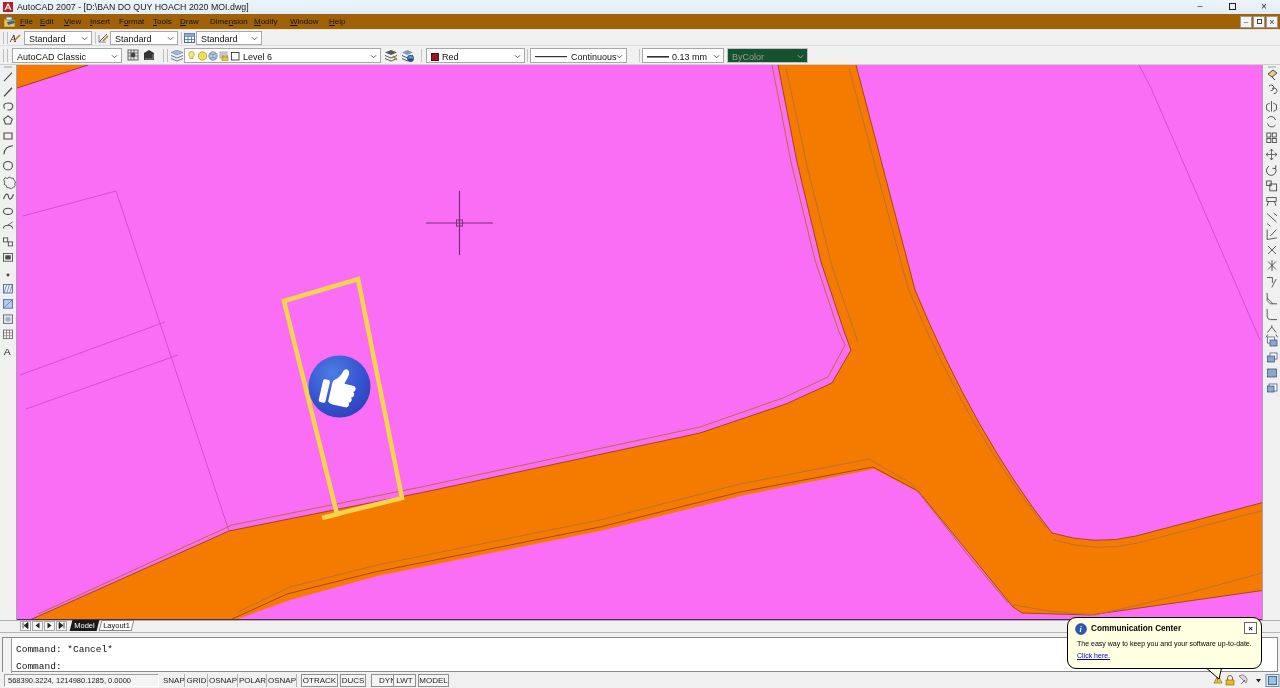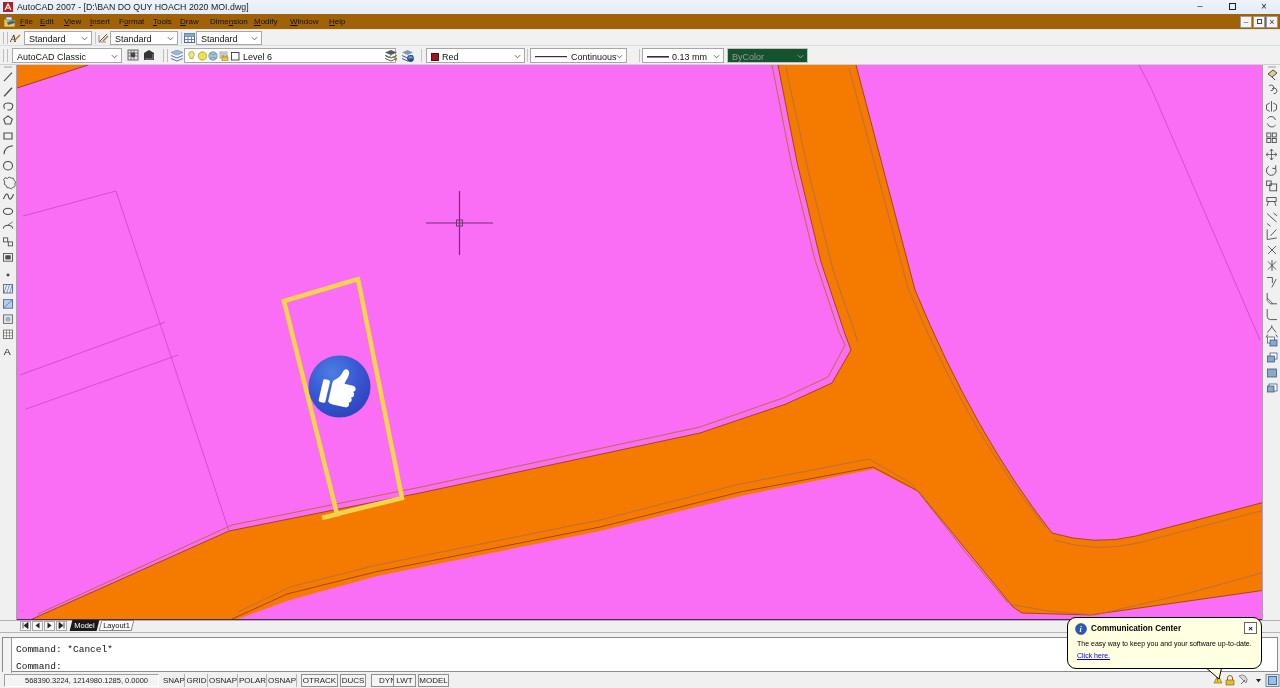--- a/index.html
+++ b/index.html
@@ -26,21 +26,21 @@
 #main{position:absolute;left:0;top:65px;width:1280px;height:555px;}
 #lefttools{position:absolute;left:0;top:0;width:17px;height:555px;background:#f0f0f0;border-right:1px solid #b49ab4;}
 #righttools{position:absolute;left:1262px;top:0;width:18px;height:555px;background:#f0f0f0;border-left:1px solid #b49ab4;}
 #canvas{position:absolute;left:17px;top:0;width:1245px;height:555px;background:#fa6df5;overflow:hidden;border-bottom:1px solid #4a3050;}
 
 #tabrow{position:absolute;left:0;top:620px;width:1280px;height:12px;background:#f0f0f0;font-size:8px;}
 .navbtn{position:absolute;top:1px;width:11px;height:10px;border:1px solid #a8a8a8;background:#f5f5f5;text-align:center;line-height:9px;font-size:6px;color:#222;}
 #cmdpanel{position:absolute;left:0;top:632px;width:1280px;height:41px;background:#f0f0f0;border-top:1px solid #b5b5b5;}
 #cmdbox{position:absolute;left:2px;top:4px;width:1276px;height:35px;background:#fff;border:1px solid #8a8a8a;font-family:"Liberation Mono",monospace;font-size:9.5px;color:#111;}
 #statusbar{position:absolute;left:0;top:673px;width:1280px;height:15px;background:#f0f0f0;font-size:8px;color:#222;}
-#coordbox{position:absolute;left:4px;top:1px;width:155px;height:13px;border:1px solid #a0a0a0;border-bottom-color:#fff;border-right-color:#fff;background:#f4f4f4;font-size:7.5px;line-height:12px;padding-left:20px;}
+#coordbox{position:absolute;left:4px;top:1px;width:155px;height:13px;border:1px solid #a0a0a0;border-bottom-color:#fff;border-right-color:#fff;background:#f4f4f4;font-size:7.5px;line-height:12px;padding-left:3px;}
 .stflat{position:absolute;top:1px;height:13px;line-height:13px;text-align:center;border-right:1px solid #b5b5b5;}
 .stbtn{position:absolute;top:1px;height:13px;line-height:12px;text-align:center;border:1px solid #8f8f8f;background:#f4f4f4;}
 
 #balloon{position:absolute;left:1067px;top:617px;width:195px;height:52px;background:#ffffe1;border:1.5px solid #000;border-radius:9px;font-size:8px;color:#000;z-index:50;}
 #balloon .btitle{position:absolute;left:23px;top:6px;font-weight:bold;font-size:8.2px;}
 #balloon .bclose{position:absolute;right:4px;top:4px;width:13px;height:12px;border:1px solid #666;background:#fff;text-align:center;line-height:11px;font-size:8px;font-weight:bold;}
 #balloon .btext{position:absolute;left:9px;top:22px;font-size:7px;white-space:nowrap;letter-spacing:0;}
 #balloon .blink{position:absolute;left:9px;top:34px;font-size:7px;color:#0000cc;text-decoration:underline;}
 #tail{position:absolute;z-index:49;}
 </style>
@@ -135,21 +135,21 @@
     <svg class="tico" style="left:143px;top:3px" width="12" height="13" viewBox="0 0 12 13">
         <path d="M1 11 L11 11 L11 4 L6 1 L1 4 Z" fill="#333"></path>
         <path d="M2 10 L10 10 L10 5" stroke="#888" fill="none"></path>
       </svg>
     <div class="grip" style="left:163px;top:3px;height:13px"></div>
     <svg class="tico" style="left:171px;top:4px" width="12" height="12" viewBox="0 0 12 12">
         <path d="M6 0 L12 2.5 L6 5 L0 2.5 Z" fill="#9ab8d8" stroke="#5a7a9a" stroke-width="0.5"></path>
         <path d="M0 5.5 L6 8 L12 5.5" stroke="#5a7a9a" fill="none"></path>
         <path d="M0 8.5 L6 11 L12 8.5" stroke="#5a7a9a" fill="none"></path>
       </svg>
-    <div class="combo" style="left:184px;top:2px;width:212px;height:15px">
+    <div class="combo" style="left:184px;top:2px;width:197px;height:15px">
       <svg style="position:absolute;left:3px;top:2px" width="52" height="10" viewBox="0 0 52 10">
         <path d="M3.5 0.5 a2.8 2.8 0 0 1 2.8 2.8 q0 1.6-1.2 2.4 l0 1.8 l-3.2 0 l0-1.8 q-1.2-0.8-1.2-2.4 a2.8 2.8 0 0 1 2.8-2.8 Z" fill="#f5e86a" stroke="#8a8a40" stroke-width="0.6"></path>
         <circle cx="14.5" cy="5" r="4.2" fill="#f0e04a" stroke="#909040" stroke-width="0.7"></circle>
         <circle cx="25" cy="5" r="4.2" fill="#a8c4dc" stroke="#5c7c9c" stroke-width="0.7"></circle>
           <path d="M21.5 2.5 q3.5 2.5 7 0 M21.5 7.5 q3.5-2.5 7 0" stroke="#5c7c9c" stroke-width="0.6" fill="none"></path>
         <rect x="32" y="1" width="7" height="6" fill="#e8e8e8" stroke="#777" stroke-width="0.6"></rect>
           <path d="M33 3 h5 M33 5 h5" stroke="#777" stroke-width="0.6"></path>
         <path d="M35 4 v3 a2 2 0 0 0 4 0 v-3" fill="none" stroke="#b8962a" stroke-width="1.1"></path>
           <rect x="34" y="6" width="6" height="4" fill="#f0c83a" stroke="#9a7a1a" stroke-width="0.6"></rect>
         <rect x="43.5" y="1.5" width="7.5" height="7.5" fill="#fff" stroke="#222" stroke-width="0.8"></rect>

